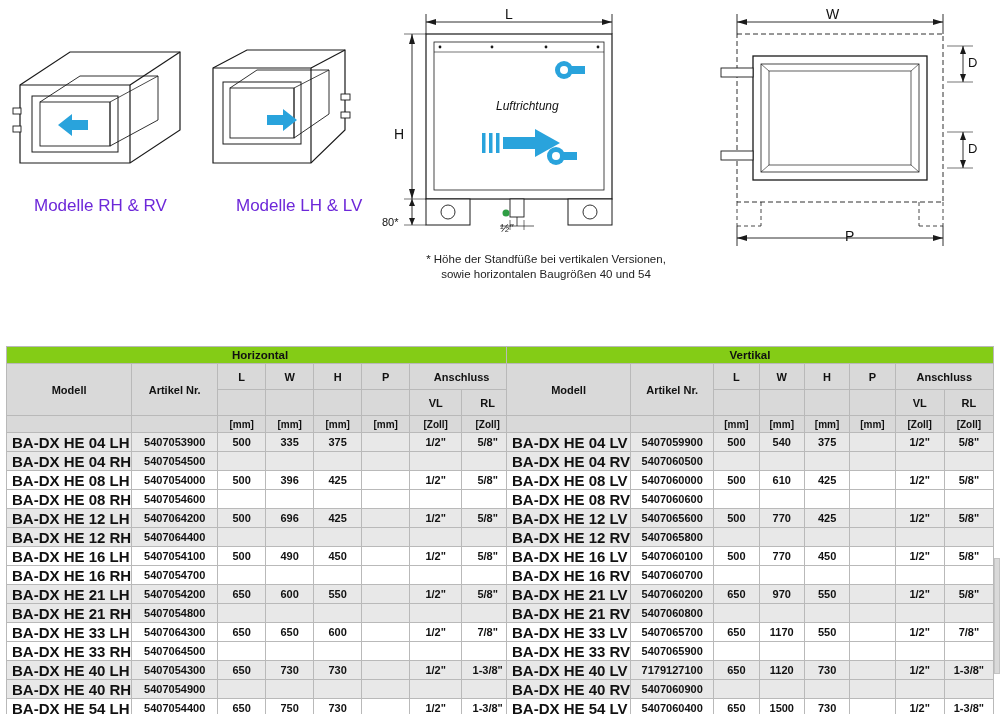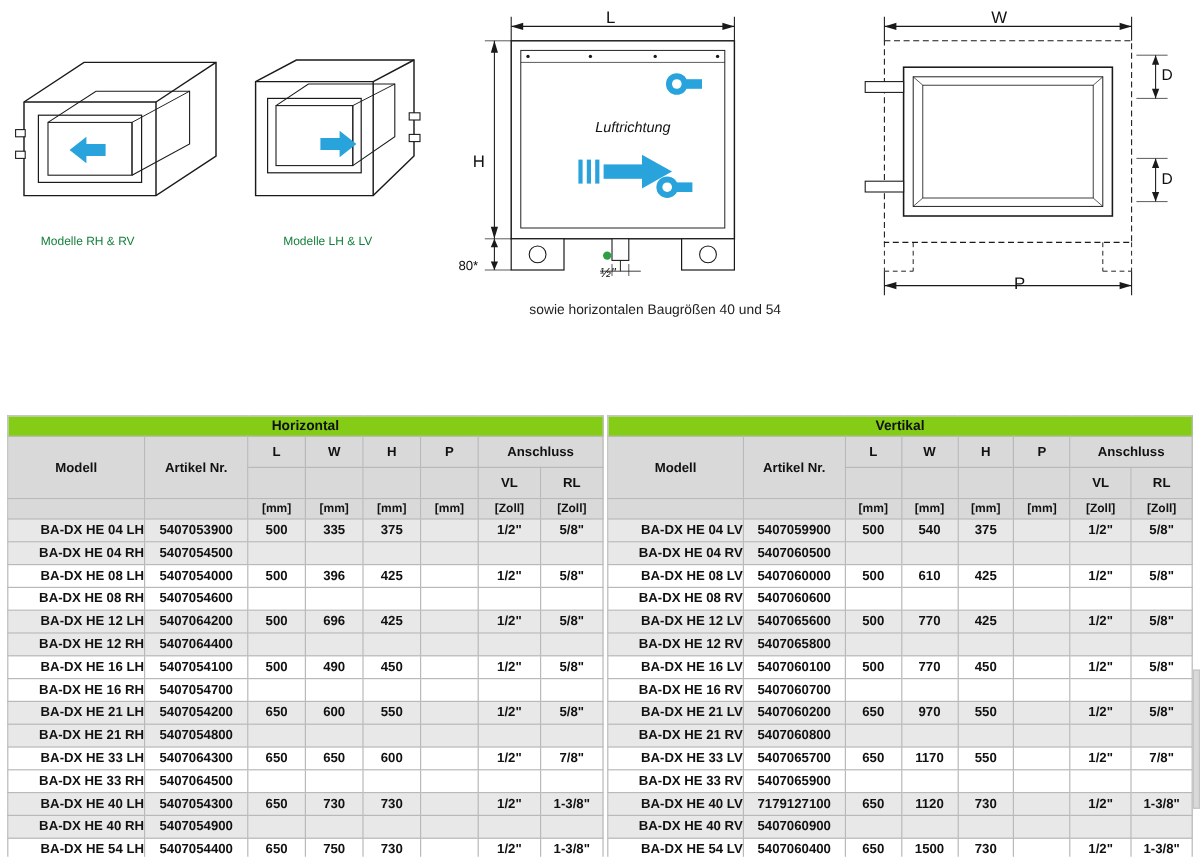--- a/index.html
+++ b/index.html
@@ -12,22 +12,22 @@
     overflow: hidden;
   }
   .page { position: relative; width: 1000px; height: 714px; }
 
   
   .diagrams { position: relative; height: 330px; width: 1000px; }
 
   .iso-block { position: absolute; }
   .iso-caption {
     position: absolute;
-    font-size: 10px;
-    color: #15803d;
+    font-size: 17px;
+    color: #6d28d9;
     white-space: nowrap;
   }
 
   
   .footnote {
     position: absolute;
     font-size: 11.5px;
     line-height: 15px;
     color: #222;
     text-align: center;
@@ -69,24 +69,24 @@
     font-size: 11px;
     height: 26px;
   }
   .thead-unit th {
     background: #d9d9d9;
     font-weight: bold;
     font-size: 10px;
     height: 17px;
   }
   td.model {
-    text-align: right;
+    text-align: left;
     padding-left: 5px;
     font-weight: bold;
-    font-size: 11px;
+    font-size: 15px;
     white-space: nowrap;
   }
   td.art {
     font-weight: bold;
     font-size: 11px;
   }
   tbody tr.shade td { background: #e8e8e8; }
   tbody tr.plain td { background: #ffffff; }
   td.val { font-weight: bold; font-size: 11px; }
 
@@ -226,20 +226,21 @@
       </svg>
     </div>
 
     <div class="lbl" style="left:505px; top:6px; font-size:14px;">L</div>
     <div class="lbl" style="left:394px; top:126px; font-size:14px;">H</div>
     <div class="lbl-sm" style="left:382px; top:216px;">80*</div>
     <div class="lbl" style="left:496px; top:99px; font-size:12px;font-style:italic;">Luftrichtung</div>
     <div class="lbl-sm lbl-it" style="left:500px; top:222px;">½"</div>
 
     <div class="footnote" style="left:396px; top:252px; width:300px;">
+      <div>* Höhe der Standfüße bei vertikalen Versionen,</div>
       <div>sowie horizontalen Baugrößen 40 und 54</div>
     </div>
 
     <div class="iso-block" style="left:715px; top:8px;">
       <svg width="265" height="245" viewBox="0 0 265 245">
         <g stroke="#1a1a1a" fill="none" stroke-width="0.9">
 
           <line x1="22" y1="26" x2="22" y2="6"></line>
           <line x1="228" y1="26" x2="228" y2="6"></line>
           <line x1="22" y1="14" x2="228" y2="14"></line>

